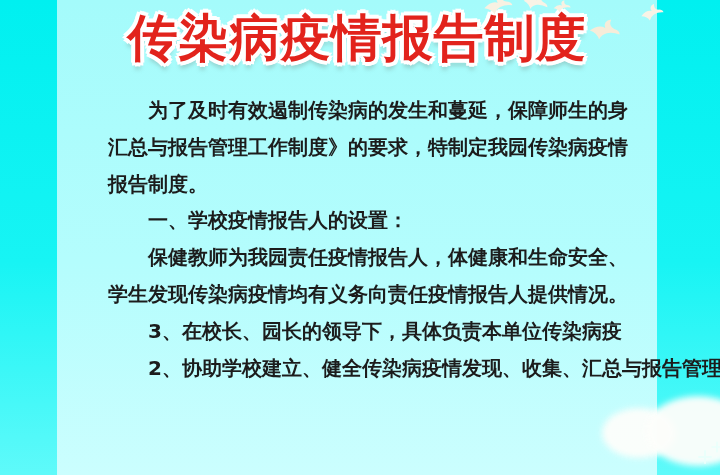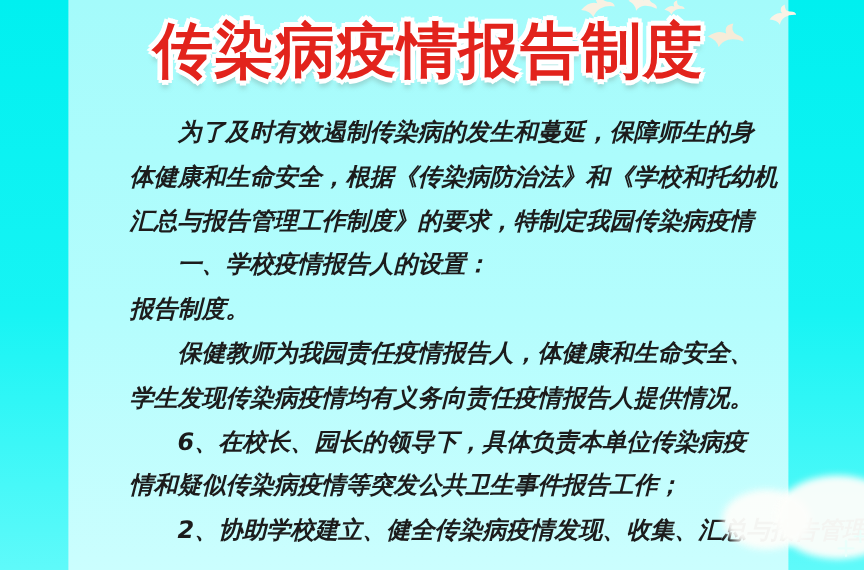--- a/index.html
+++ b/index.html
@@ -13,34 +13,34 @@
   }
   .panel{
     position:absolute;left:57px;top:0;width:600px;height:475px;
     background:linear-gradient(180deg,#a4fbfb 0%,#b4fdfd 55%,#cbfefe 100%);
   }
   .title{
     position:absolute;left:57px;top:12px;width:600px;
     text-align:center;
     font-size:50px;line-height:60px;font-weight:900;letter-spacing:1px;
     color:#e2231c;
-    font-family:Liberation Sans, sans-serif;
+    font-family:Liberation Mono, monospace;
     text-shadow:
       -4px 0 0 #ffffff, 4px 0 0 #ffffff, 0 -4px 0 #ffffff, 0 4px 0 #ffffff,
       -3px -3px 0 #ffffff, 3px -3px 0 #ffffff, -3px 3px 0 #ffffff, 3px 3px 0 #ffffff,
       0 7px 4px rgba(120,160,150,0.45);
     white-space:nowrap;
   }
   .body-text{
     position:absolute;left:108px;top:92px;width:540px;
     font-size:20px;line-height:36.8px;font-weight:700;
     color:#1c1c1c;
     font-family:"DejaVu Sans","Liberation Sans",sans-serif;
   }
-  .line{white-space:nowrap;font-style:italic;}
+  .line{white-space:nowrap;}
   .indent{padding-left:40px;}
   .dove{position:absolute;}
   .dove svg{display:block;}
   .cloud{
     position:absolute;background:#fdfefb;border-radius:50%;
     filter:blur(3px);opacity:0.96;
   }
   .cloud.c1{left:602px;top:408px;width:74px;height:50px;}
   .cloud.c2{left:646px;top:396px;width:104px;height:70px;}
   .sparkle{position:absolute;width:14px;height:14px;filter:blur(0.4px);}
@@ -80,28 +80,26 @@
       </svg>
   </div>
   <div class="dove" style="left:640px;top:4px;transform:rotate(-12deg);">
     <svg width="24" height="17" viewBox="0 0 32 22">
         <path d="M1 13 Q9 6 16 9 Q13 2 21 0 Q19 7 25 9 Q31 10 31 14 Q24 12 18 14 Q13 16 11 21 Q9 15 1 13 Z" fill="#f9f3e6"></path>
       </svg>
   </div>
 
   <div class="body-text">
     <div class="line indent">为了及时有效遏制传染病的发生和蔓延，保障师生的身</div>
-    <div class="line">体健康和生命安全，根据《传染病防治法》和《学校和托幼机</div>
     <div class="line">汇总与报告管理工作制度》的要求，特制定我园传染病疫情</div>
+    <div class="line">报告制度。</div>
     <div class="line indent">一、学校疫情报告人的设置：</div>
-    <div class="line">报告制度。</div>
     <div class="line indent">保健教师为我园责任疫情报告人，体健康和生命安全、</div>
     <div class="line">学生发现传染病疫情均有义务向责任疫情报告人提供情况。</div>
-    <div class="line indent">6、在校长、园长的领导下，具体负责本单位传染病疫</div>
-    <div class="line">情和疑似传染病疫情等突发公共卫生事件报告工作；</div>
+    <div class="line indent">3、在校长、园长的领导下，具体负责本单位传染病疫</div>
     <div class="line indent">2、协助学校建立、健全传染病疫情发现、收集、汇总与报告管理工作制度；</div>
   </div>
 
   <div class="cloud c1"></div>
   <div class="cloud c2"></div>
 
   <div class="sparkle" style="left:698px;top:450px;"></div>
   <div class="sparkle" style="left:710px;top:440px;transform:scale(0.8);"></div>
 
 </div>

